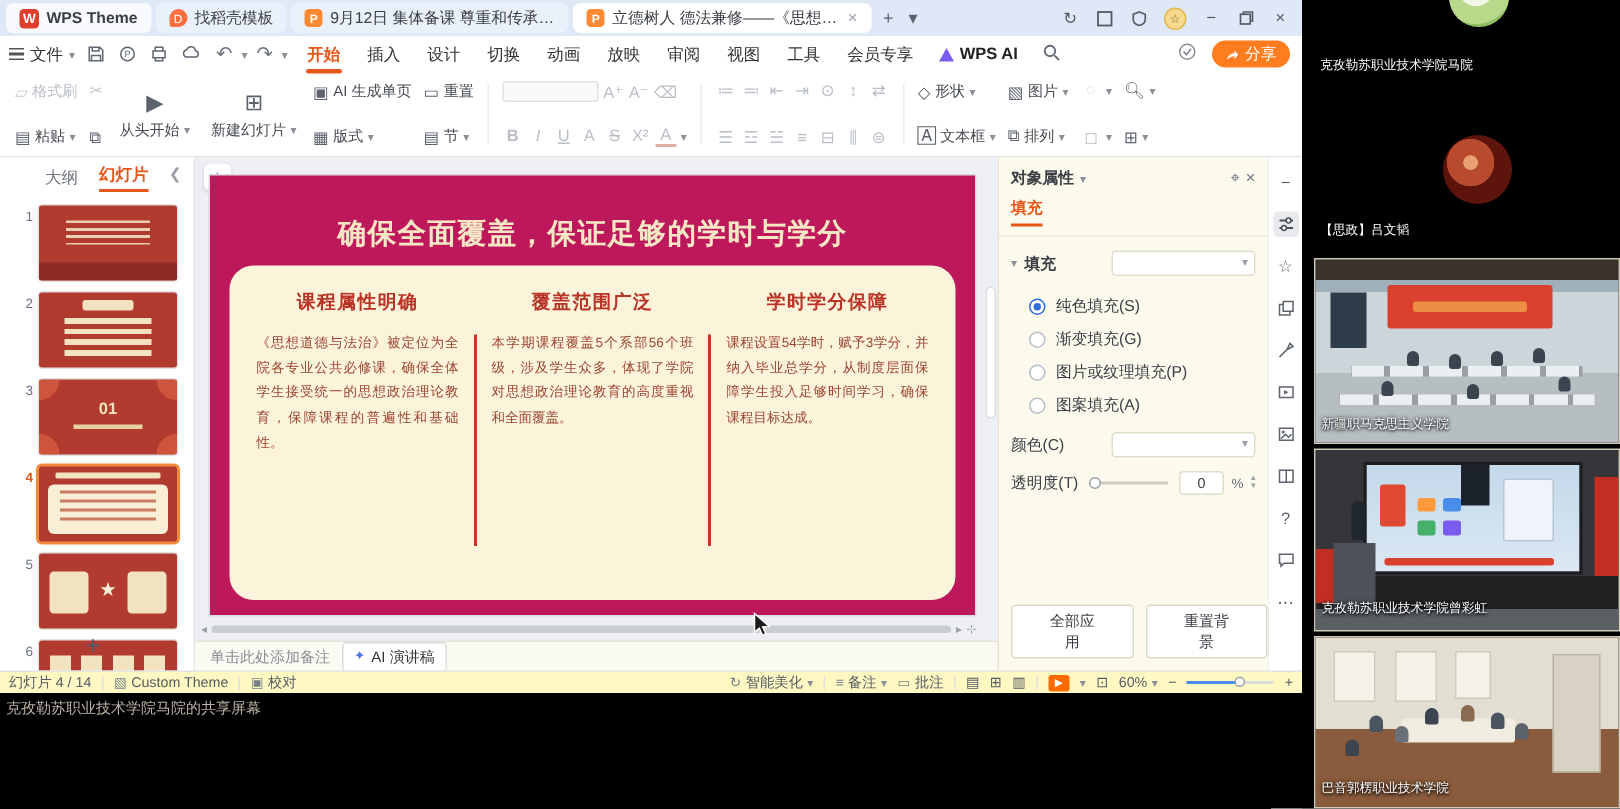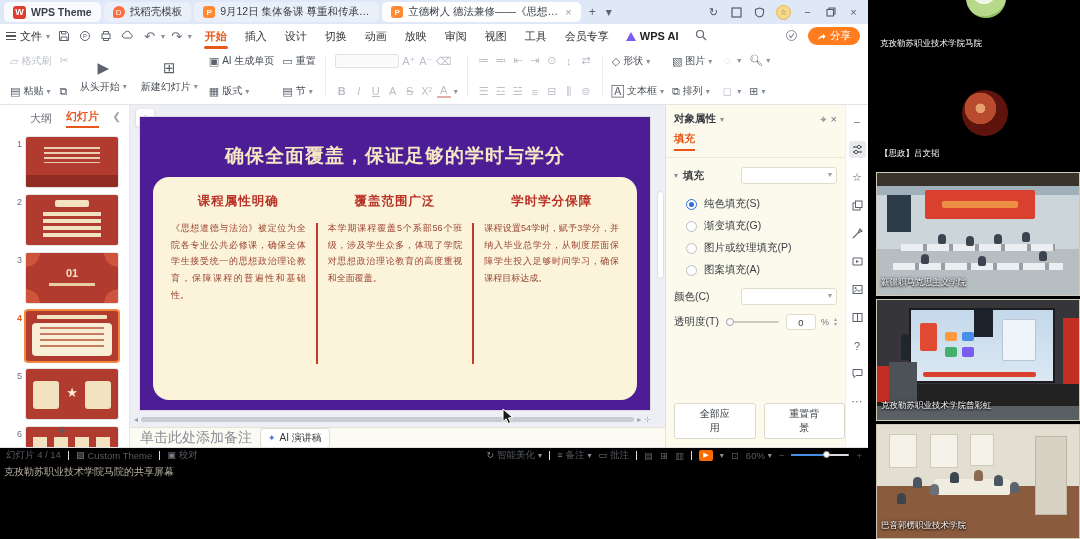--- a/index.html
+++ b/index.html
@@ -78,32 +78,32 @@
   .t-card i { display:block; height:2px; background:#c97c62; margin:4px 8px 0; }
   .t-title { position:absolute; left:12%; right:12%; top:4px; height:4px; background:#f3e2c0; border-radius:1px; }
   .t-sq { position:absolute; top:12px; width:26px; height:28px; background:#f3e2c0; border-radius:3px; }
   .t-star { position:absolute; left:0; right:0; top:16px; text-align:center; color:#f8efd6; font-size:13px; }
   .t-cols { position:absolute; left:8%; right:8%; bottom:4px; top:10px; background:repeating-linear-gradient(90deg, #f3e2c0 0 14px, transparent 14px 21px); }
   .add-slide { position:absolute; bottom:6px; left:0; width:124px; text-align:center; font-size:17px; color:#555b64; }
 
   
   .editor { flex:1; background:#edeff4; position:relative; }
   .ai-fab { position:absolute; left:6px; top:4px; width:18px; height:18px; background:#fff; border-radius:4px; box-shadow:0 1px 3px rgba(0,0,0,.15); display:flex; align-items:center; justify-content:center; }
-  .canvas { position:absolute; left:10px; top:12px; width:510px; height:293px; background:#4c1d95; box-shadow:0 0 0 1px #d8dbe0; }
+  .canvas { position:absolute; left:10px; top:12px; width:510px; height:293px; background:#be185d; box-shadow:0 0 0 1px #d8dbe0; }
   .slide-title { position:absolute; left:0; right:0; top:26px; text-align:center; color:#f5e6c4; font-size:19px; font-weight:bold; letter-spacing:1px; }
   .slide-card { position:absolute; left:13px; right:13px; top:60px; bottom:10px; background:#fbf3da; border-radius:16px; display:flex; padding:16px 8px 10px; }
   .scol { flex:1; padding:0 10px; }
   .scol h3 { color:#b93327; font-size:12.5px; text-align:center; letter-spacing:1px; margin-bottom:10px; }
   .scol p { color:#9c4532; font-size:9px; line-height:1.85; text-align:justify; }
   .sdiv { width:2px; background:#c23a2c; margin-top:30px; margin-bottom:26px; }
   .vscroll-handle { position:absolute; right:1px; top:86px; width:7px; height:88px; background:#fff; border:1px solid #dcdfe4; border-radius:4px; }
   .hscroll { position:absolute; left:4px; right:14px; top:310px; height:8px; display:flex; align-items:center; gap:3px; color:#9aa0a8; font-size:8px; }
   .hthumb { flex:1; height:5px; background:#c9ccd1; border-radius:3px; }
   .notes-bar { position:absolute; left:0; right:0; top:322px; bottom:0; background:#fbfaf3; border-top:1px solid #e4e2d8; display:flex; align-items:center; gap:8px; padding:0 10px; }
-  .notes-ph { color:#8a8f96; font-size:14px; }
+  .notes-ph { color:#8a8f96; font-size:10px; }
   .ai-chip { display:flex; align-items:center; gap:4px; background:#fff; border:1px solid #ddd; border-radius:3px; padding:2px 7px; font-size:10px; color:#333; }
   .ai-chip .spark { color:#4a72e8; font-size:9px; }
   .cursor { position:absolute; left:372px; top:303px; }
 
   
   .props { width:180px; background:#fcfaec; border-left:1px solid #e6e3d2; position:relative; font-size:10.5px; color:#3c4046; }
   .phead { display:flex; align-items:center; gap:4px; padding:7px 8px 4px; }
   .phead .sp { margin-left:auto; }
   .phead .hic { color:#6b7280; font-size:11px; }
   .ptabrow { padding:2px 8px 6px; border-bottom:1px solid #eee8d8; }
@@ -123,21 +123,21 @@
   .spin { display:flex; flex-direction:column; font-size:6px; color:#9aa0a8; line-height:5px; }
   .pbtns { position:absolute; bottom:8px; left:8px; display:flex; gap:8px; }
   .pbtn { background:#fff; border:1px solid #ddd9c8; border-radius:3px; padding:3px 24px; font-size:10px; color:#3c4046; }
 
   
   .rail { width:23px; background:#fff; border-left:1px solid #eee; display:flex; flex-direction:column; align-items:center; gap:11px; padding-top:8px; color:#5c636d; font-size:11px; }
   .rail .ric { width:17px; height:17px; display:flex; align-items:center; justify-content:center; border-radius:3px; }
   .rail .ric.on { background:#e8eaee; }
 
   
-  .statusbar { position:absolute; left:0; bottom:0; width:868px; height:15px; background:#000000; border-top:1px solid #e4e4e4; display:flex; align-items:center; font-size:9.5px; color:#555b64; padding:0 6px; gap:7px; }
+  .statusbar { position:absolute; left:0; bottom:0; width:868px; height:15px; background:#fef9c3; border-top:1px solid #e4e4e4; display:flex; align-items:center; font-size:9.5px; color:#555b64; padding:0 6px; gap:7px; }
   .sdivider { width:1px; height:9px; background:#e0e0e0; }
   .sitem { display:flex; align-items:center; gap:3px; white-space:nowrap; }
   .sic { font-size:9px; color:#7a8089; }
   .sb-right { margin-left:auto; display:flex; align-items:center; gap:7px; }
   .playbtn { width:14px; height:11px; background:#ff6a00; border-radius:2px; color:#fff; font-size:7px; display:flex; align-items:center; justify-content:center; }
   .ztrack { width:58px; height:2px; background:#d8dbe0; border-radius:2px; position:relative; }
   .ztrack .zfill { position:absolute; left:0; top:0; height:2px; width:34px; background:#4a8de8; }
   .ztrack .zdot { position:absolute; left:32px; top:-3px; width:7px; height:7px; background:#fff; border:1px solid #9aa0a8; border-radius:50%; }
 
   

